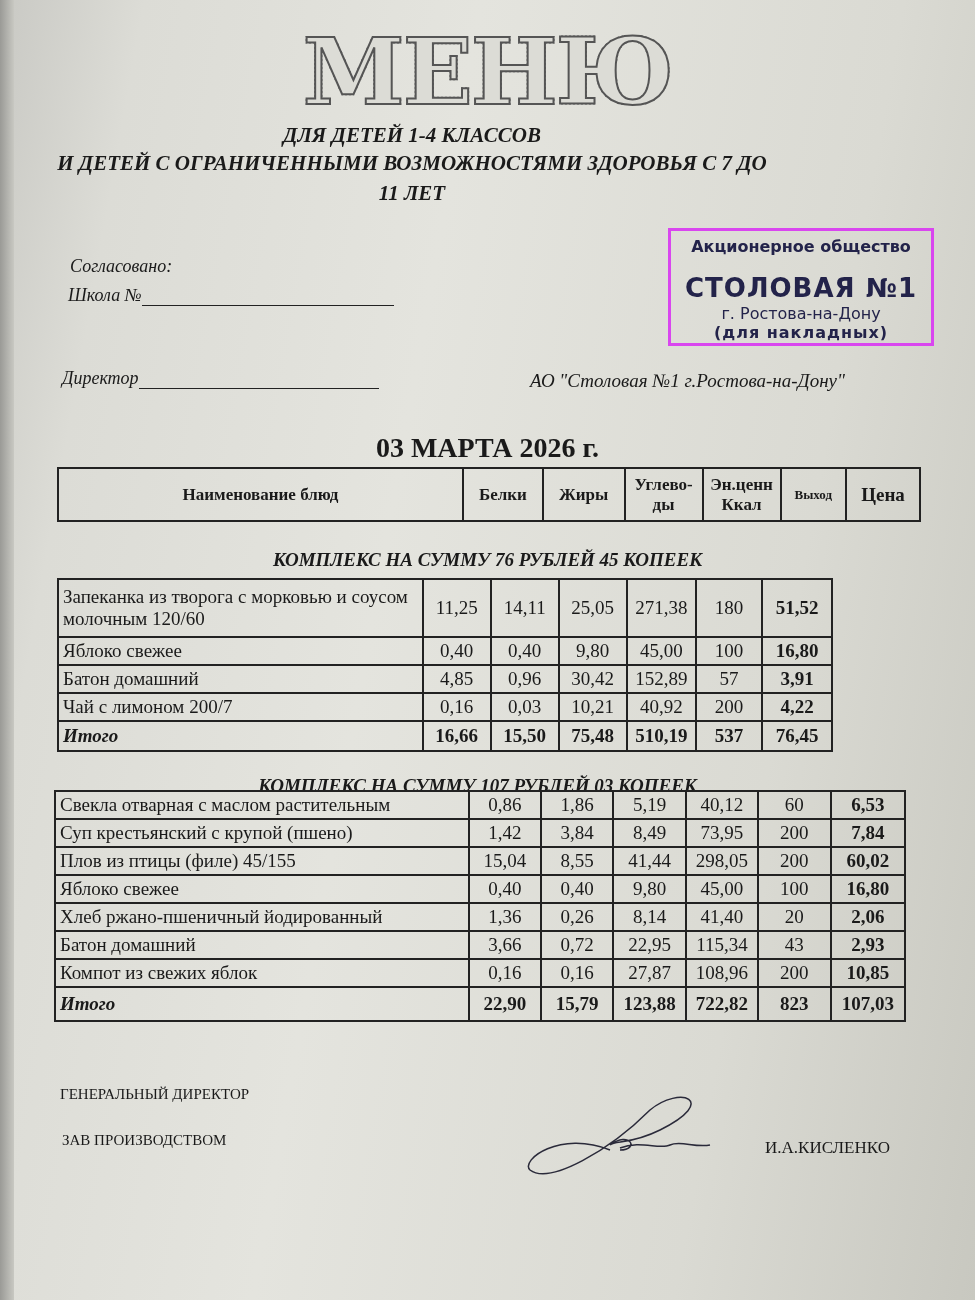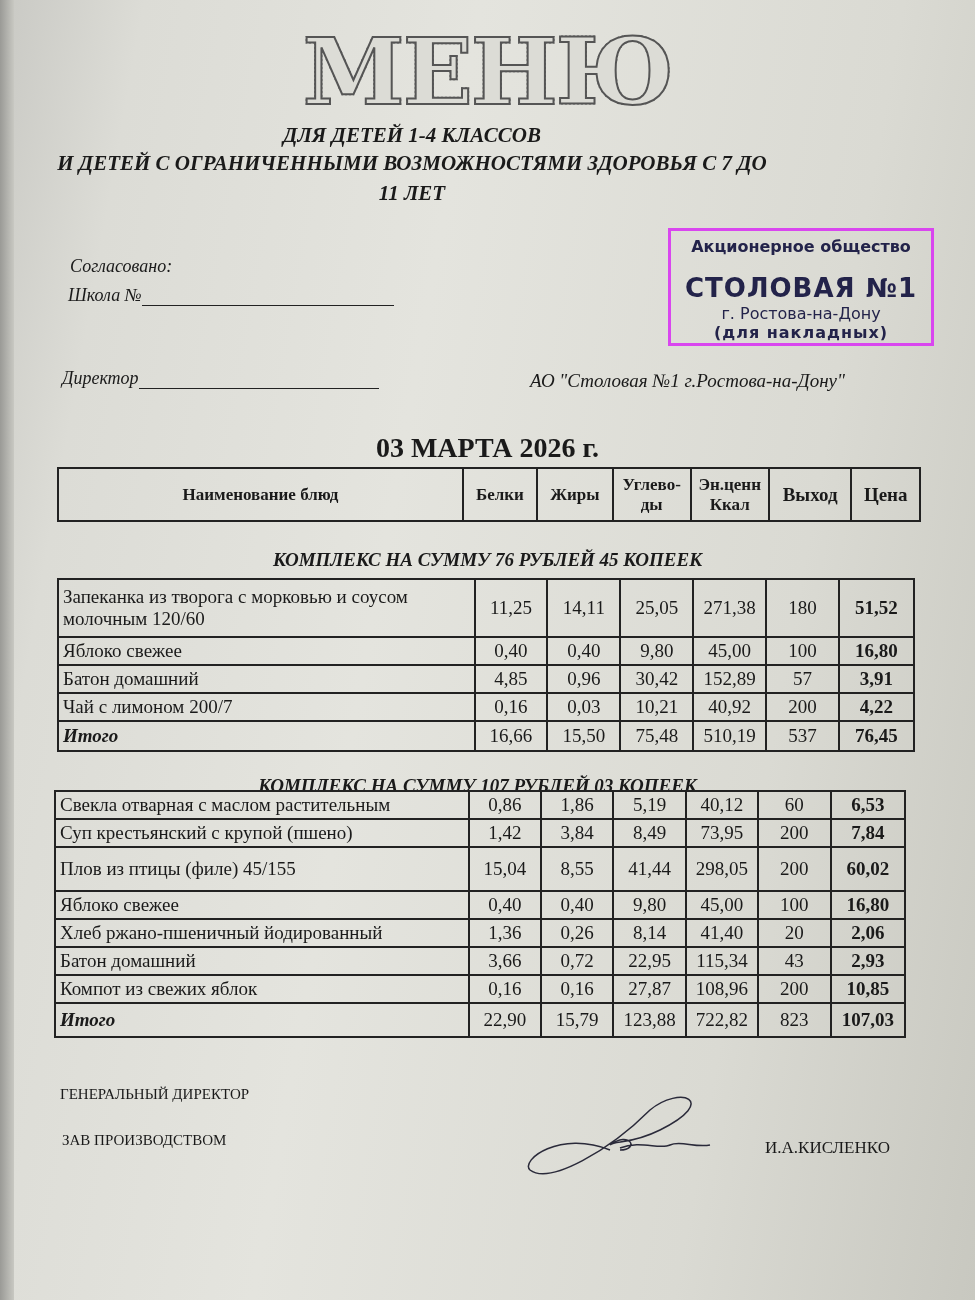--- a/index.html
+++ b/index.html
@@ -34,26 +34,26 @@
   .stamp .s2 { font-size:26px; font-weight:bold; letter-spacing:1px; line-height:32px;margin-top:16px; }
   .stamp .s3 { font-size:16px; }
   .stamp .s4 { font-size:16px; font-weight:bold; letter-spacing:1px; }
   .org { position:absolute; left:530px; top:370px; font-style:italic; font-size:19px; }
   .date { position:absolute; left:0; width:975px; top:432px; text-align:center; font-weight:bold; font-size:28px; }
   table { position:absolute; border-collapse:collapse; font-size:19px; }
   td, th { border:2px solid #222; padding:0 4px; }
   .hdr { left:57px; top:467px; width:864px; height:55px; }
   .hdr th { font-weight:bold; font-size:17px; text-align:center; }
   .sec { position:absolute; left:0; width:975px; text-align:center; font-style:italic; font-weight:bold; font-size:19px; }
-  .tbl1 { left:57px; top:578px; width:858px; }
+  .tbl1 { left:57px; top:578px; width:776px; }
   .tbl2 { left:54px; top:790px; width:852px; }
   .num { text-align:center; width:60px; }
   .price { font-weight:bold; text-align:center; width:62px; }
   .total td.name { font-style:italic; font-weight:bold; }
-  .total td.num { font-weight:normal; }
+  .total td.num { font-weight:bold; }
   .name { text-align:left; line-height:22px; }
   .foot { position:absolute; font-size:15px; font-family:"Liberation Serif", serif; }
   .sig { position:absolute; left:520px; top:1090px; }
 </style>
 </head>
 <body>
 
 <div class="page">
   <div class="edge"></div>
 
@@ -81,21 +81,21 @@
   <div class="date">03  МАРТА  2026 г.</div>
 
   <table class="hdr">
     <tbody>
         <tr>
       <th style="width:395px">Наименование блюд</th>
       <th>Белки</th>
       <th>Жиры</th>
       <th style="width:68px">Углево-ды</th>
       <th style="width:68px">Эн.ценн Ккал</th>
-      <th style="font-size:19px">Выход</th>
+      <th style="font-size:13px">Выход</th>
       <th style="font-size:19px">Цена</th>
     </tr>
   </tbody>
     </table>
 
   <div class="sec" style="top:549px;">КОМПЛЕКС НА СУММУ 76 РУБЛЕЙ 45 КОПЕЕК</div>
 
   <table class="tbl1">
     <tbody>
         <tr style="height:58px">
@@ -161,21 +161,21 @@
     </tr>
     <tr style="height:28px">
       <td class="name">Суп крестьянский с крупой (пшено)</td>
       <td class="num">1,42</td>
       <td class="num">3,84</td>
       <td class="num">8,49</td>
       <td class="num">73,95</td>
       <td class="num">200</td>
       <td class="price">7,84</td>
     </tr>
-    <tr style="height:44px">
+    <tr style="height:28px">
       <td class="name">Плов из птицы (филе) 45/155</td>
       <td class="num">15,04</td>
       <td class="num">8,55</td>
       <td class="num">41,44</td>
       <td class="num">298,05</td>
       <td class="num">200</td>
       <td class="price">60,02</td>
     </tr>
     <tr style="height:28px">
       <td class="name">Яблоко свежее</td>

